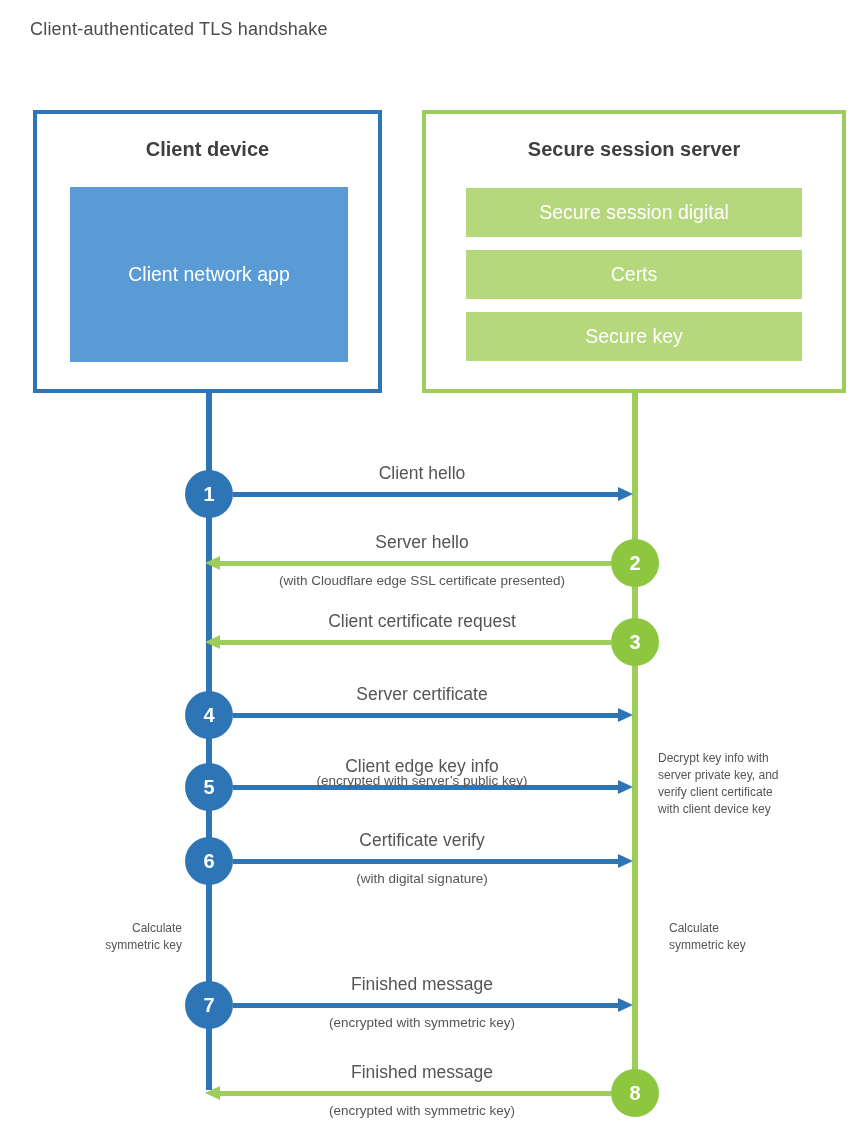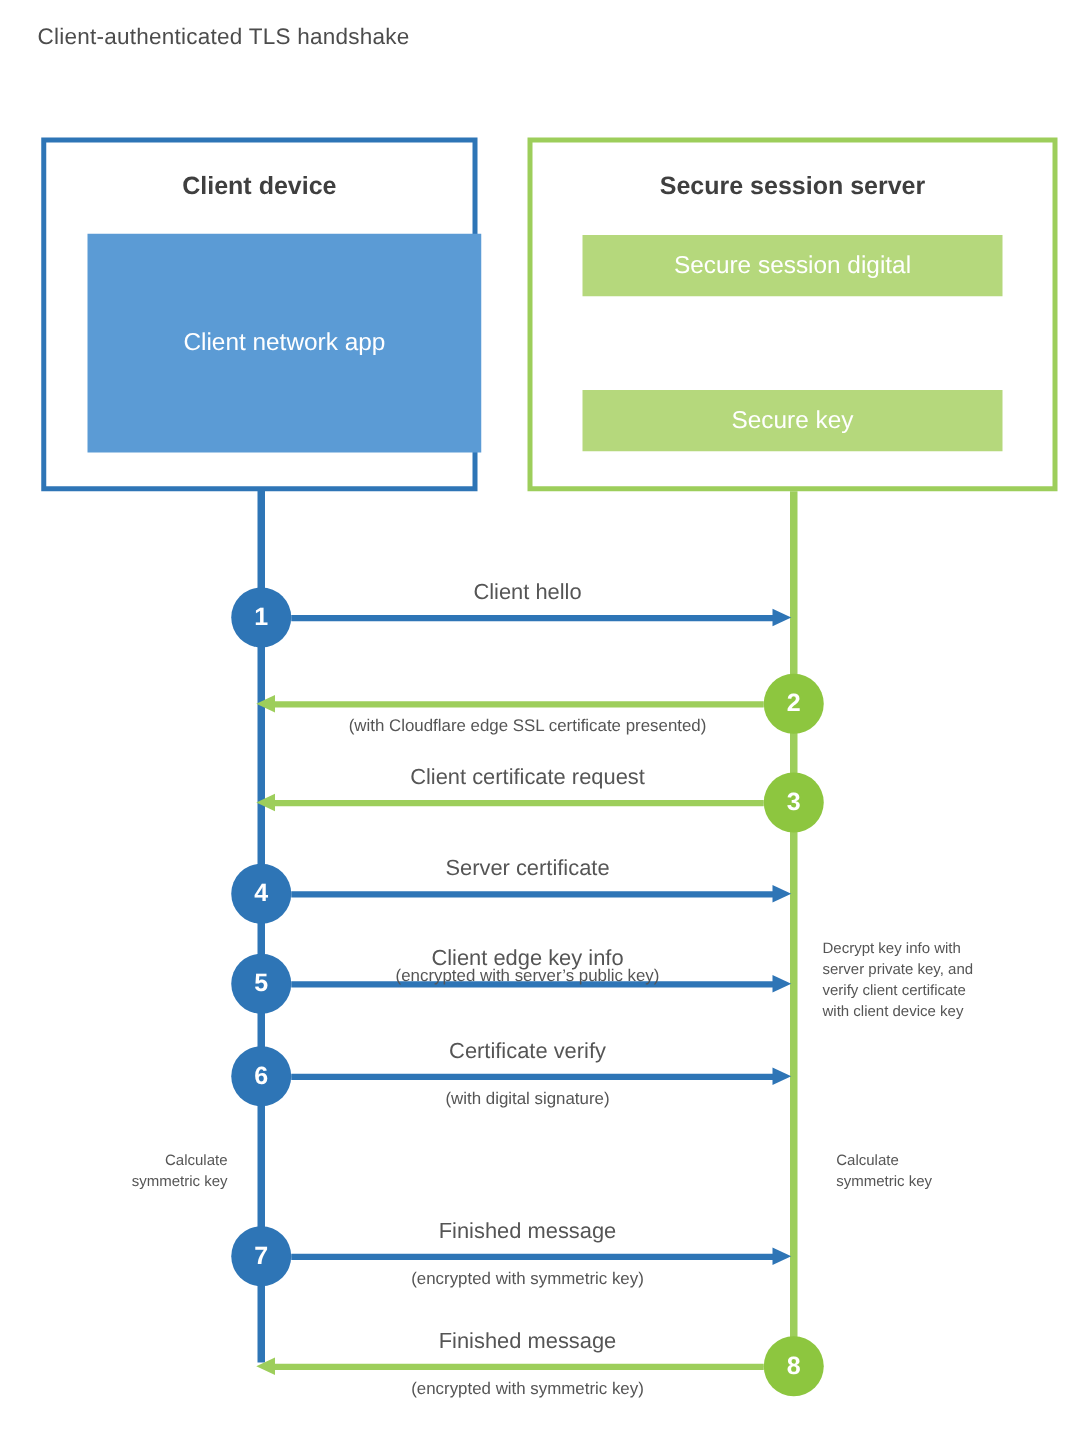--- a/index.html
+++ b/index.html
@@ -15,21 +15,21 @@
   .page-title{position:absolute;left:30px;top:19px;font-size:18px;font-weight:400;
     letter-spacing:.2px;color:var(--title)}
 
   
   .actor-box{position:absolute;background:#fff;border-style:solid;border-width:4px}
   .client-box{left:33px;top:110px;width:349px;height:283px;border-color:var(--blue)}
   .server-box{left:422px;top:110px;width:424px;height:283px;border-color:var(--green-line)}
   .actor-title{position:absolute;left:0;right:0;top:24px;text-align:center;
     font-size:20px;font-weight:bold;color:var(--ink)}
 
-  .app-rect{position:absolute;left:70px;top:187px;width:315px;height:175px;
+  .app-rect{position:absolute;left:70px;top:187px;width:278px;height:175px;
     background:var(--blue-fill);display:flex;align-items:center;justify-content:center}
   .app-rect span{display:block;width:170px;text-align:center;color:#fff;
     font-size:19.5px;line-height:1.35}
 
   .module-bar{position:absolute;left:466px;width:336px;height:49px;background:var(--green-fill);
     display:flex;align-items:center;justify-content:center;color:#fff;font-size:19.5px}
   .bar-1{top:188px}.bar-2{top:250px}.bar-3{top:312px}
 
   
   .lifeline{position:absolute;width:6px}
@@ -75,31 +75,33 @@
     <div class="actor-title">Client device</div>
   </div>
   <div class="app-rect">
     <span>Client network app</span>
   </div>
 
   <div class="actor-box server-box">
     <div class="actor-title">Secure session server</div>
   </div>
   <div class="module-bar bar-1">Secure session digital</div>
+  <div class="module-bar bar-2">Certs</div>
   <div class="module-bar bar-3">Secure key</div>
 
   <div class="lifeline line-client"></div>
   <div class="lifeline line-server"></div>
 
   <div class="arrow right" style="top:492px"></div>
   <div class="circle c-blue" style="top:470px">1</div>
   <div class="msg" style="top:463px">Client hello</div>
 
   <div class="arrow left" style="top:561px"></div>
   <div class="circle c-green" style="top:539px">2</div>
+  <div class="msg" style="top:532px">Server hello</div>
   <div class="sub" style="top:573px">(with Cloudflare edge SSL certificate presented)</div>
 
   <div class="arrow left" style="top:640px"></div>
   <div class="circle c-green" style="top:618px">3</div>
   <div class="msg" style="top:611px">Client certificate request</div>
 
   <div class="arrow right" style="top:713px"></div>
   <div class="circle c-blue" style="top:691px">4</div>
   <div class="msg" style="top:684px">Server certificate</div>
 

